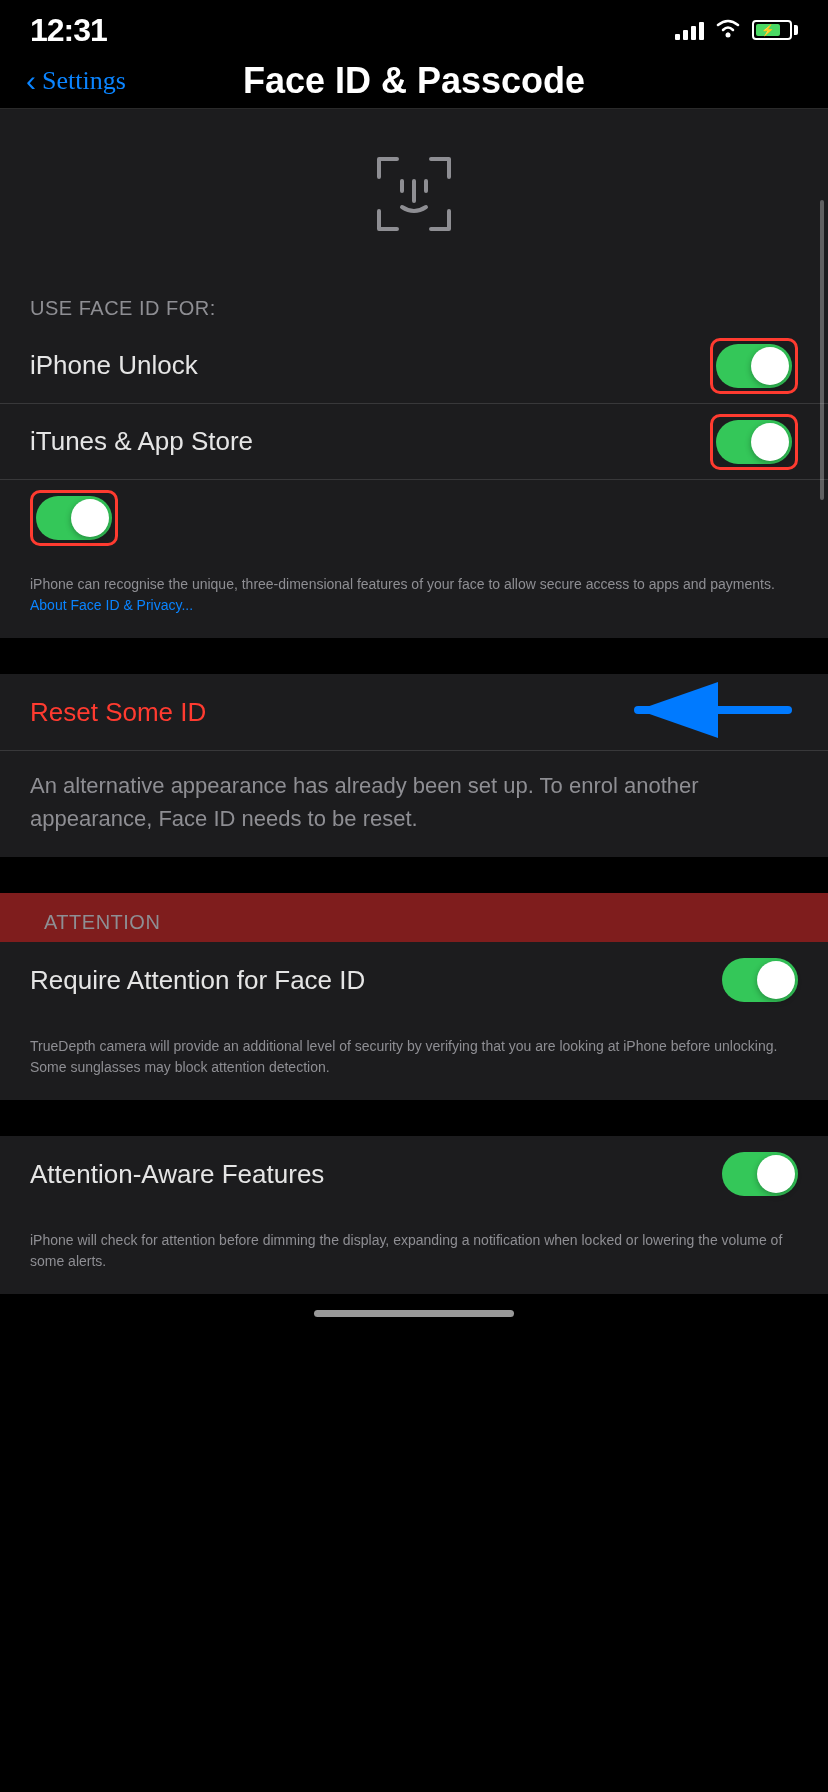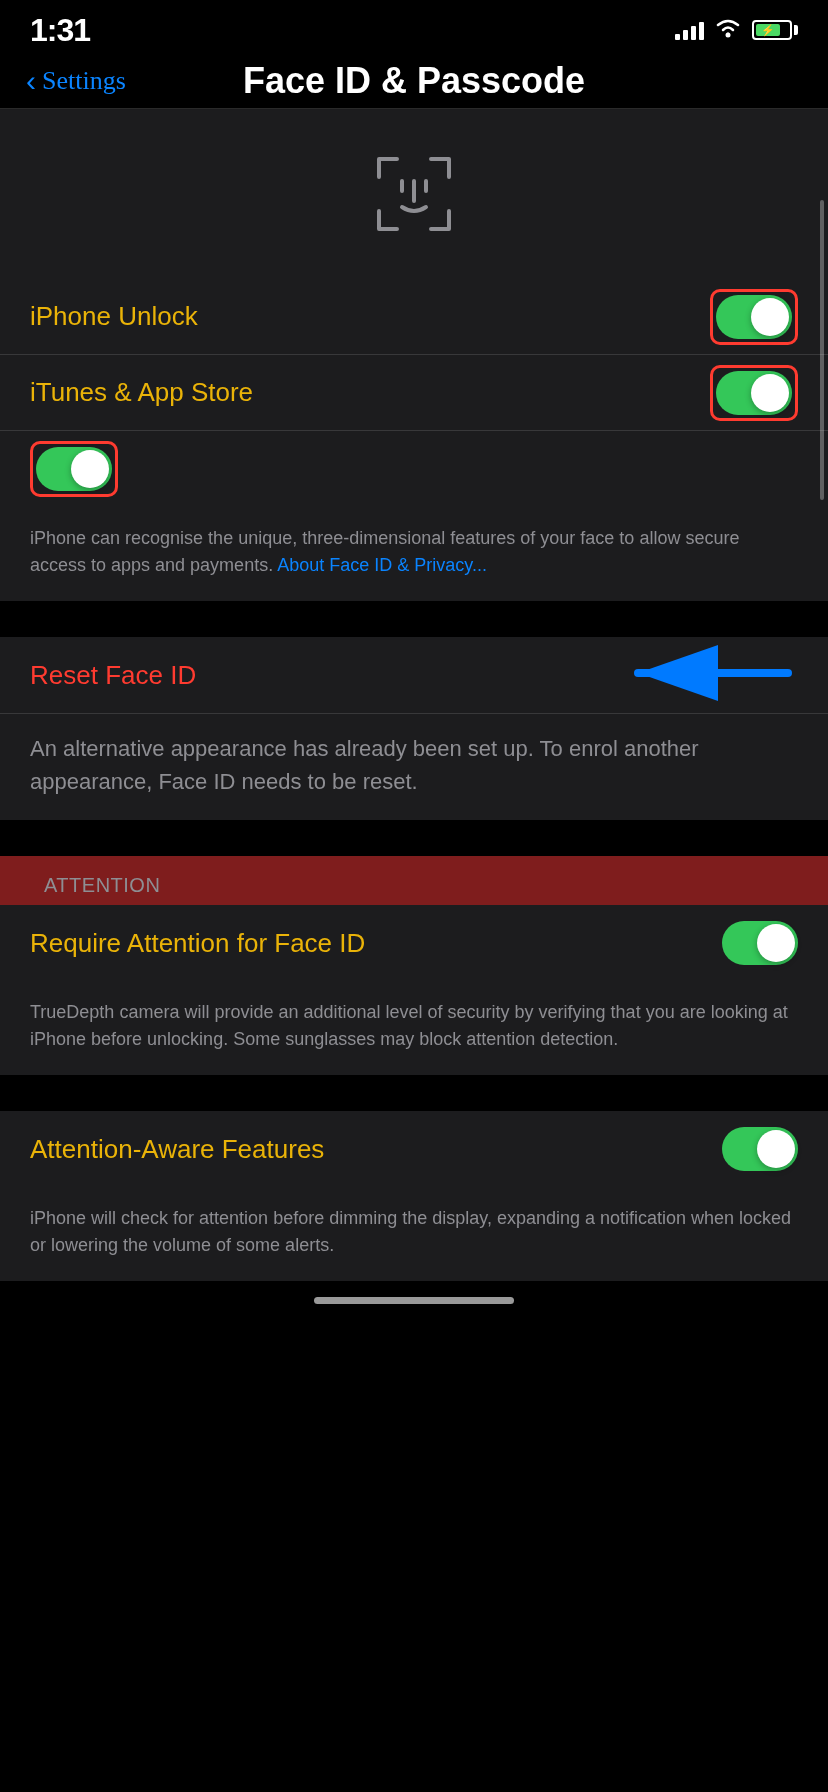--- a/index.html
+++ b/index.html
@@ -157,21 +157,21 @@
       padding: 0 30px;
       min-height: 76px;
       border-bottom: 1px solid #38383a;
       background: #1c1c1e;
     }
     .settings-row:last-child {
       border-bottom: none;
     }
     .row-label {
       font-size: 26px;
-      color: #eab308;
+      color: #e5e5e5;
       font-weight: 400;
     }
 
     
     .toggle {
       width: 76px;
       height: 44px;
       border-radius: 22px;
       background: #34C759;
       position: relative;
@@ -188,21 +188,21 @@
       right: 3px;
       box-shadow: 0 2px 6px rgba(0,0,0,0.3);
     }
 
     
     .description-section {
       background: #1c1c1e;
       padding: 18px 30px 22px 30px;
     }
     .description-text {
-      font-size: 18px;
+      font-size: 14px;
       color: #8e8e93;
       line-height: 1.5;
     }
     .description-link {
       color: #0A84FF;
     }
 
     
     .group-separator {
       height: 36px;
@@ -262,21 +262,21 @@
       width: 4px;
       height: 300px;
       background: rgba(255,255,255,0.3);
       border-radius: 2px;
     }
   </style>
 </head>
 <body>
 
 <div class="status-bar">
-  <span class="status-time">1:31</span>
+  <span class="status-time">12:31</span>
   <div class="status-icons">
 
     <div class="signal-bars">
       <div class="signal-bar" style="height:6px;"></div>
       <div class="signal-bar" style="height:10px;"></div>
       <div class="signal-bar" style="height:14px;"></div>
       <div class="signal-bar" style="height:18px;"></div>
     </div>
 
     <div>
@@ -319,20 +319,21 @@
         <path d="M62 80 L80 80 L80 62" stroke="#8e8e93" stroke-width="4" stroke-linecap="round" stroke-linejoin="round" fill="none"></path>
 
         <line x1="33" y1="32" x2="33" y2="42" stroke="#8e8e93" stroke-width="4" stroke-linecap="round"></line>
         <line x1="57" y1="32" x2="57" y2="42" stroke="#8e8e93" stroke-width="4" stroke-linecap="round"></line>
         <line x1="45" y1="32" x2="45" y2="52" stroke="#8e8e93" stroke-width="4" stroke-linecap="round"></line>
         <path d="M33 58 Q45 66 57 58" stroke="#8e8e93" stroke-width="4" fill="none" stroke-linecap="round"></path>
       </svg>
     </div>
   </div>
 
+  <div class="section-header">USE FACE ID FOR:</div>
 
   <div style="position: relative;">
     <div class="settings-group">
 
       <div class="settings-row">
         <span class="row-label">iPhone Unlock</span>
         <div style="border: 3px solid #ff3b30; border-radius: 10px; padding: 3px;">
           <div class="toggle">
             <div class="toggle-knob"></div>
           </div>
@@ -364,21 +365,21 @@
       <span>iPhone can recognise the unique, three-dimensional features of your face to allow secure access to apps and payments.</span>
       <span> </span>
       <span class="description-link">About Face ID &amp; Privacy...</span>
     </span>
   </div>
 
   <div class="group-separator"></div>
 
   <div class="reset-row-wrapper" style="position: relative;">
     <div class="reset-row">
-      <span class="reset-label">Reset Face ID</span>
+      <span class="reset-label">Reset Some ID</span>
     </div>
 
     <div style="position: absolute; right: 30px; top: 50%; transform: translateY(-50%);">
       <svg width="180" height="60" viewBox="0 0 180 60">
         <defs>
           <marker id="arrowhead" markerWidth="10" markerHeight="7" refX="10" refY="3.5" orient="auto">
             <polygon points="0 0, 10 3.5, 0 7" fill="#007AFF"></polygon>
           </marker>
         </defs>
         <path d="M 170 30 L 20 30" stroke="#007AFF" stroke-width="8" fill="none" marker-end="url(#arrowhead)" stroke-linecap="round"></path>

